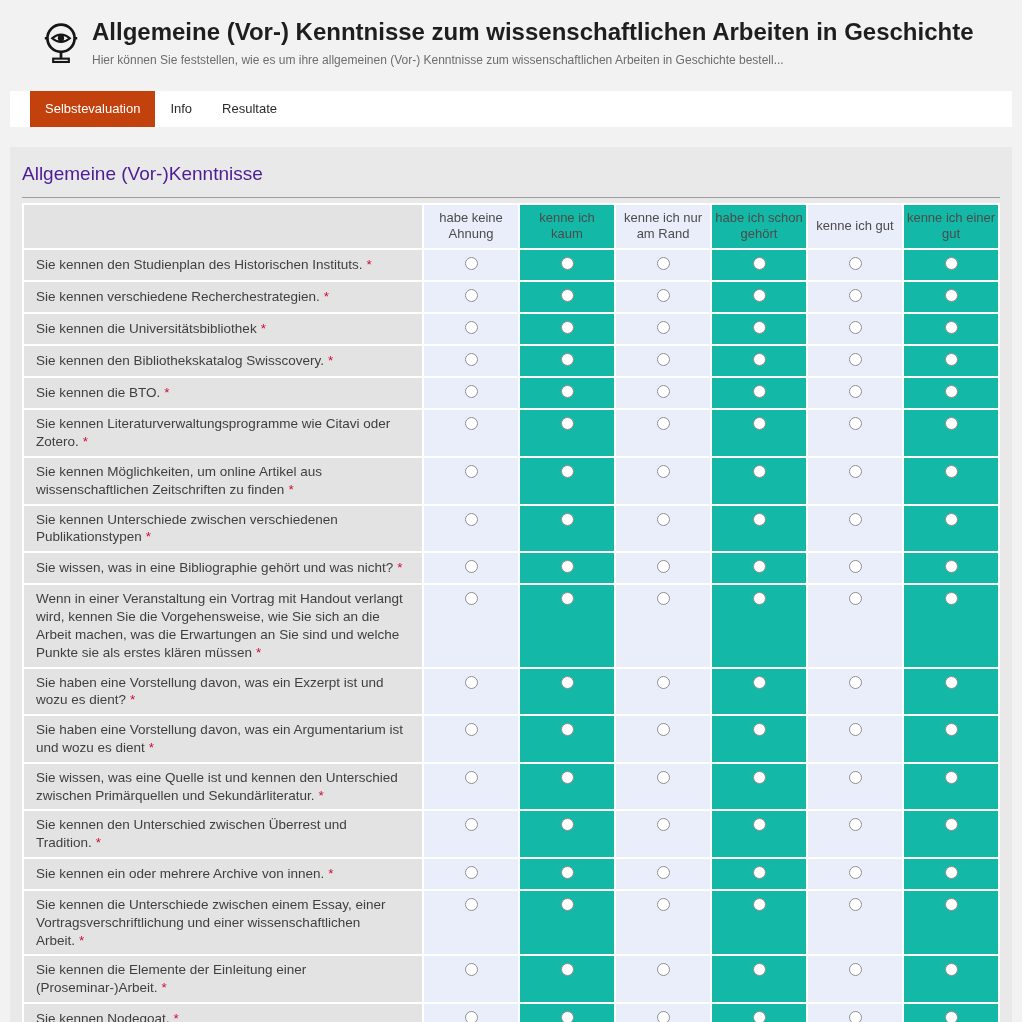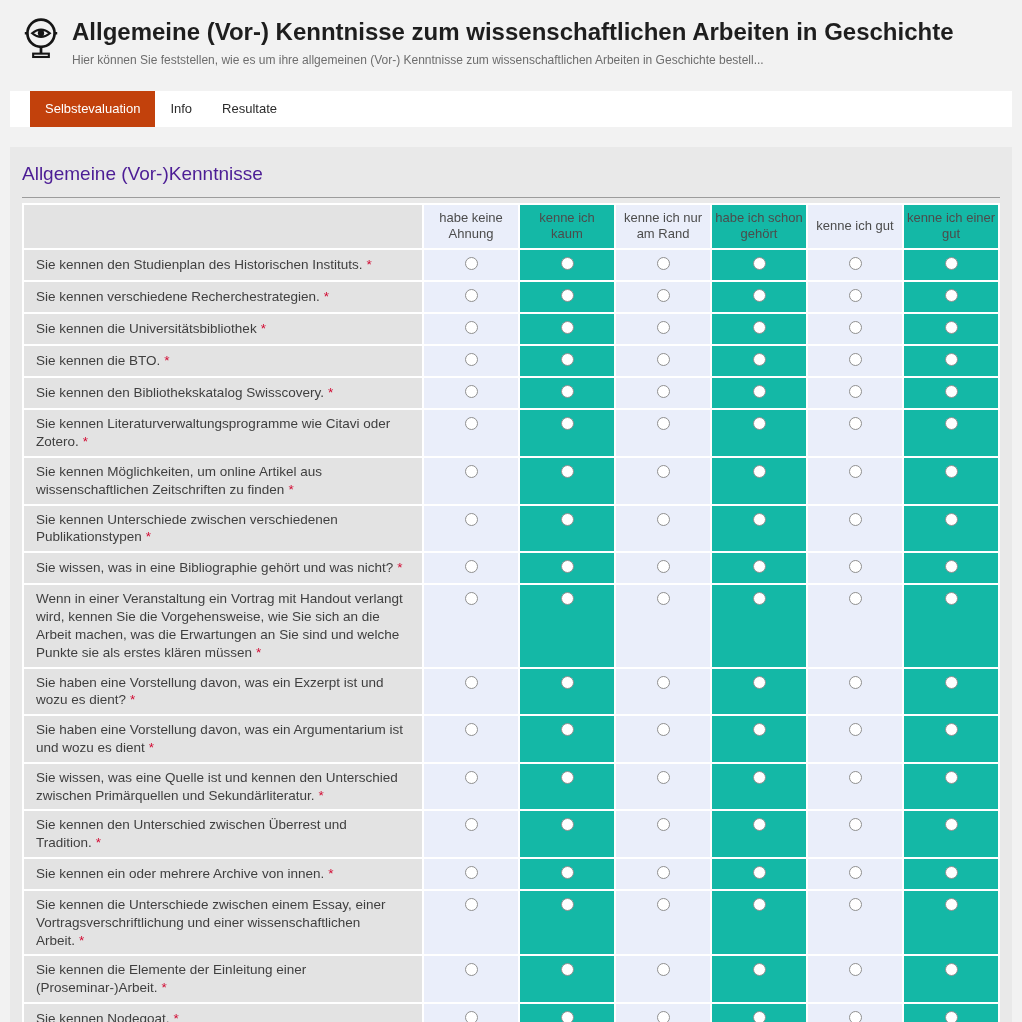--- a/index.html
+++ b/index.html
@@ -5,21 +5,21 @@
   * { box-sizing: border-box; }
   html,body { margin:0; padding:0; }
   body {
     width:1022px; min-height:1022px;
     background:#f2f2f2;
     font-family:"Liberation Sans","DejaVu Sans",sans-serif;
     color:#3c3c3c;
   }
 
   
-  .page-header { display:flex; align-items:flex-start; gap:10px; padding:14px 22px 0 20px; }
+  .page-header { display:flex; align-items:flex-end; gap:10px; padding:14px 22px 0 20px;margin-left:20px; }
   .hdr-icon { width:42px; height:46px; flex:0 0 auto; margin-top:2px; }
   .hdr-text { flex:1 1 auto; }
   .page-title { font-size:24px; line-height:1.15; font-weight:700; color:#1e1e1e; margin:4px 0 7px; }
   .page-subtitle { font-size:12px; color:#6d6d6d; margin:0; }
 
   
   .tabbar { margin:24px 10px 0; background:#ffffff; height:36px; display:flex; align-items:stretch; }
   .tab { display:flex; align-items:center; padding:0 15px; font-size:13px; color:#2b2b2b; cursor:pointer; }
   .tab.active { background:#c2410c; color:#ffffff;margin-left:20px; }
 
@@ -105,30 +105,30 @@
         <tr>
           <td class="q"><span>Sie kennen die Universitätsbibliothek</span><span class="req">*</span></td>
           <td class="cell c-blue"><span class="radio" role="radio" aria-checked="false"></span></td>
           <td class="cell c-gray"><span class="radio" role="radio" aria-checked="false"></span></td>
           <td class="cell c-blue"><span class="radio" role="radio" aria-checked="false"></span></td>
           <td class="cell c-gray"><span class="radio" role="radio" aria-checked="false"></span></td>
           <td class="cell c-blue"><span class="radio" role="radio" aria-checked="false"></span></td>
           <td class="cell c-gray"><span class="radio" role="radio" aria-checked="false"></span></td>
         </tr>
         <tr>
+          <td class="q"><span>Sie kennen den Bibliothekskatalog Swisscovery.</span><span class="req">*</span></td>
+          <td class="cell c-blue"><span class="radio" role="radio" aria-checked="false"></span></td>
+          <td class="cell c-gray"><span class="radio" role="radio" aria-checked="false"></span></td>
+          <td class="cell c-blue"><span class="radio" role="radio" aria-checked="false"></span></td>
+          <td class="cell c-gray"><span class="radio" role="radio" aria-checked="false"></span></td>
+          <td class="cell c-blue"><span class="radio" role="radio" aria-checked="false"></span></td>
+          <td class="cell c-gray"><span class="radio" role="radio" aria-checked="false"></span></td>
+        </tr>
+        <tr>
           <td class="q"><span>Sie kennen die BTO.</span><span class="req">*</span></td>
-          <td class="cell c-blue"><span class="radio" role="radio" aria-checked="false"></span></td>
-          <td class="cell c-gray"><span class="radio" role="radio" aria-checked="false"></span></td>
-          <td class="cell c-blue"><span class="radio" role="radio" aria-checked="false"></span></td>
-          <td class="cell c-gray"><span class="radio" role="radio" aria-checked="false"></span></td>
-          <td class="cell c-blue"><span class="radio" role="radio" aria-checked="false"></span></td>
-          <td class="cell c-gray"><span class="radio" role="radio" aria-checked="false"></span></td>
-        </tr>
-        <tr>
-          <td class="q"><span>Sie kennen den Bibliothekskatalog Swisscovery.</span><span class="req">*</span></td>
           <td class="cell c-blue"><span class="radio" role="radio" aria-checked="false"></span></td>
           <td class="cell c-gray"><span class="radio" role="radio" aria-checked="false"></span></td>
           <td class="cell c-blue"><span class="radio" role="radio" aria-checked="false"></span></td>
           <td class="cell c-gray"><span class="radio" role="radio" aria-checked="false"></span></td>
           <td class="cell c-blue"><span class="radio" role="radio" aria-checked="false"></span></td>
           <td class="cell c-gray"><span class="radio" role="radio" aria-checked="false"></span></td>
         </tr>
         <tr>
           <td class="q"><span>Sie kennen Literaturverwaltungsprogramme wie Citavi oder Zote­ro.</span><span class="req">*</span></td>
           <td class="cell c-blue"><span class="radio" role="radio" aria-checked="false"></span></td>

